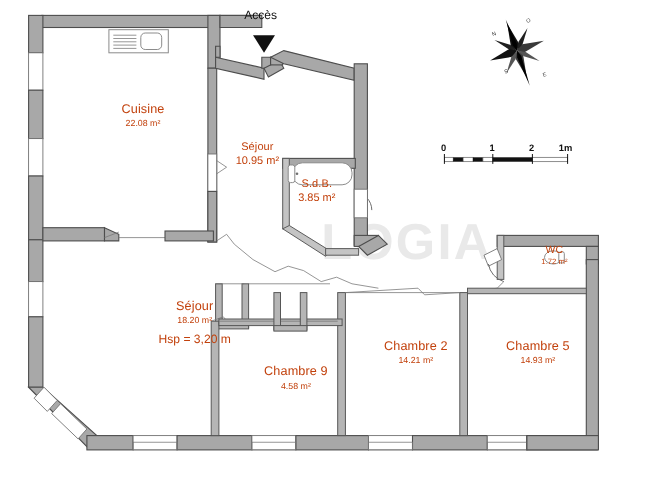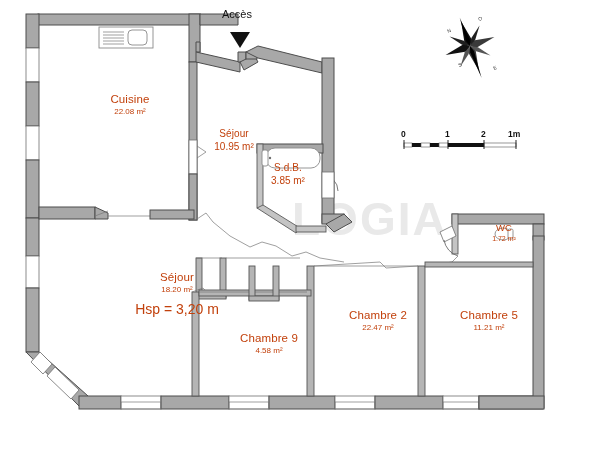--- a/index.html
+++ b/index.html
@@ -34,21 +34,21 @@
   }
   .room-name {
     font-size: 11.5px;
     letter-spacing: .1px;
   }
   .room-area {
     font-size: 8px;
     margin-top: 1px;
   }
   .room-extra {
-    font-size: 14px;
+    font-size: 11px;
     margin-top: 7px;
   }
   .small-room .room-name { font-size: 10px; }
   .small-room .room-area { font-size: 10px; }
   .tiny-room .room-name { font-size: 9.5px; }
   .tiny-room .room-area { font-size: 7px; }
 
   .acces-label {
     position: absolute;
     font-size: 11px;
@@ -323,25 +323,25 @@
         <div class="room-name">Séjour</div>
         <div class="room-area">18.20 m²</div>
         <div class="room-extra">Hsp =  3,20 m</div>
       </div>
       <div class="room-label" style="left: 269px; top: 344px; transform: translate(-50%, -50%);">
         <div class="room-name">Chambre 9</div>
         <div class="room-area">4.58 m²</div>
       </div>
       <div class="room-label" style="left: 378px; top: 321px; transform: translate(-50%, -50%);">
         <div class="room-name">Chambre 2</div>
-        <div class="room-area">22.47 m²</div>
+        <div class="room-area">14.21 m²</div>
       </div>
       <div class="room-label" style="left: 489px; top: 321px; transform: translate(-50%, -50%);">
         <div class="room-name">Chambre 5</div>
-        <div class="room-area">11.21 m²</div>
+        <div class="room-area">14.93 m²</div>
       </div>
       <div class="room-label tiny-room" style="left: 504px; top: 233px; transform: translate(-50%, -50%);">
         <div class="room-name">WC</div>
         <div class="room-area">1.72 m²</div>
       </div>
     </div>
 
 </div>
 
 </body></html>

